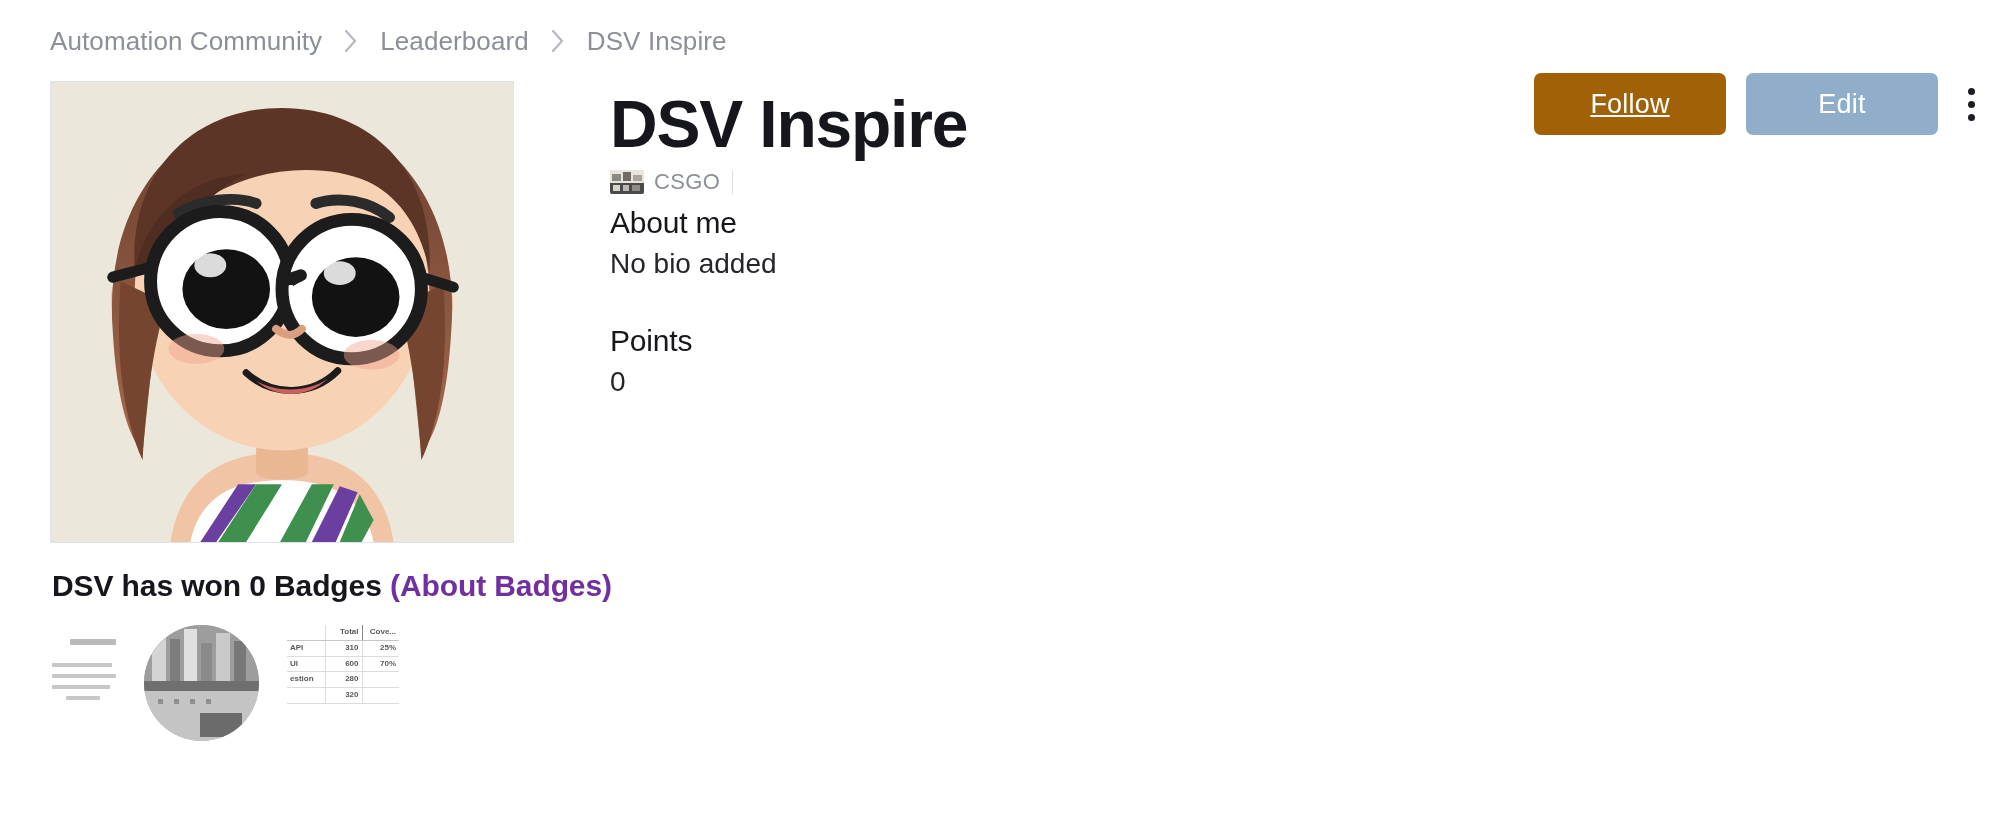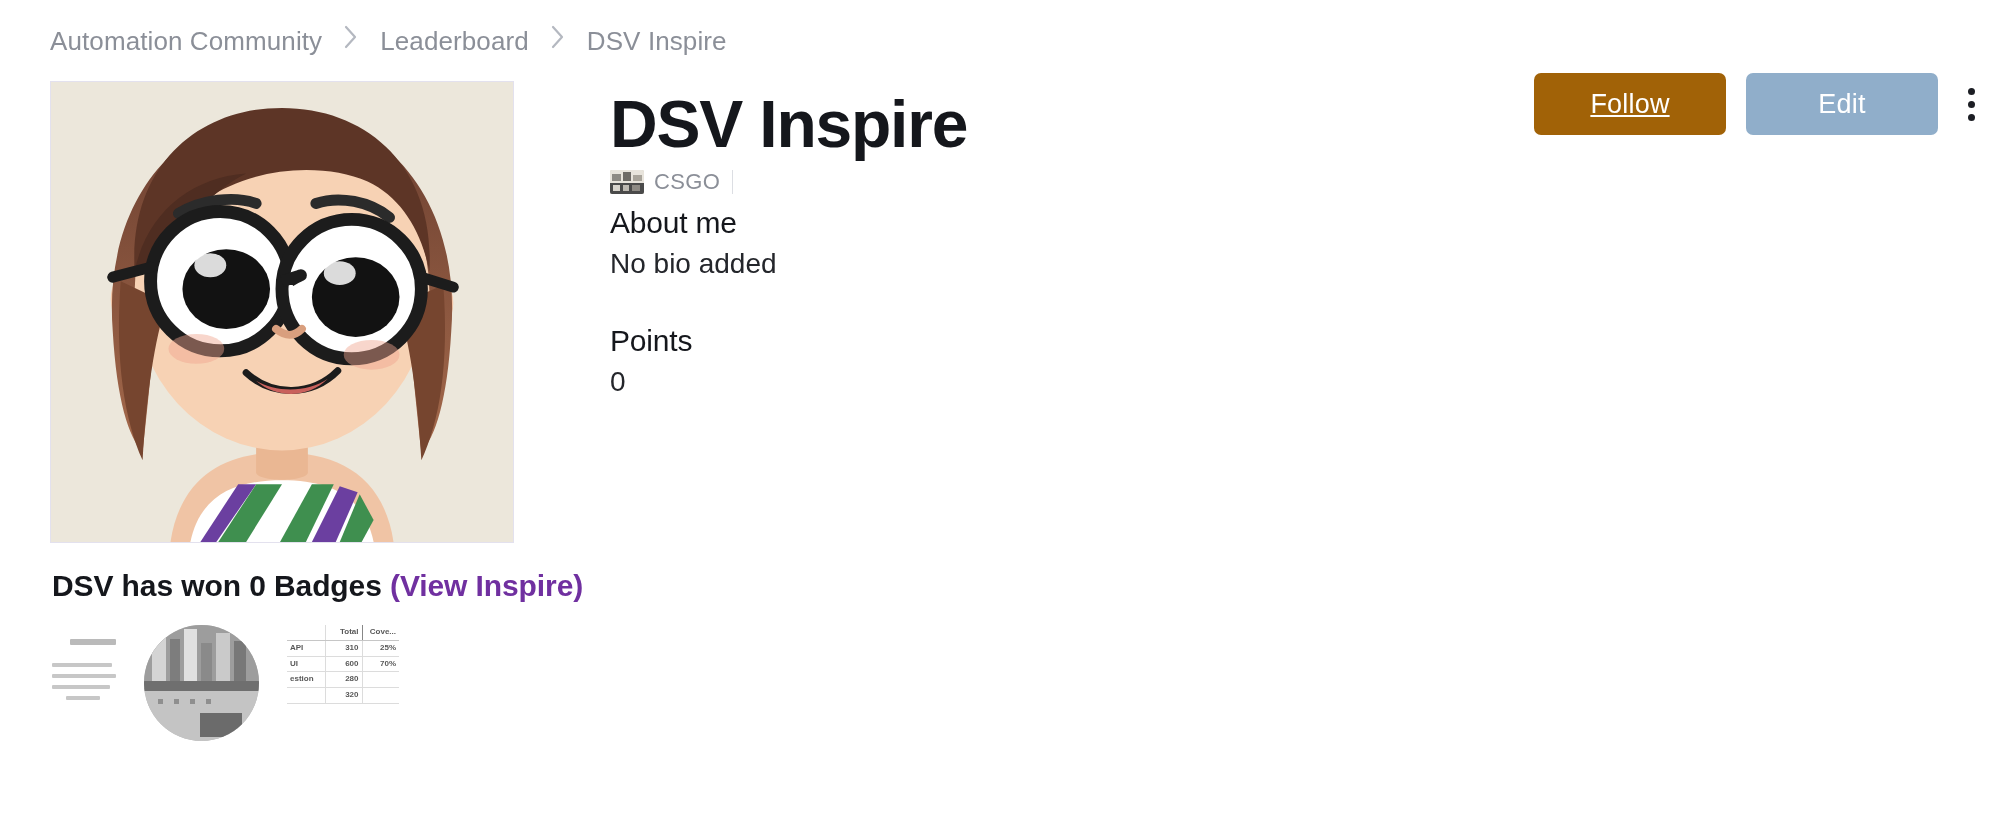--- a/index.html
+++ b/index.html
@@ -14,21 +14,21 @@
     height: 834px;
     font-family: "Liberation Sans", sans-serif;
     color: #1a1d21;
     overflow: hidden;
     position: relative;
   }
 
   
   .breadcrumb {
     display: flex;
-    align-items: flex-start;
+    align-items: center;
     gap: 0;
     padding: 26px 0 0 50px;
     font-size: 26px;
     color: #8b8f98;
     letter-spacing: 0.1px;
   }
   .crumb {
     color: #8b8f98;
     text-decoration: none;
     white-space: nowrap;
@@ -380,21 +380,21 @@
       <i></i>
       <i></i>
       <i></i>
     </button>
   </div>
 </div>
 
 <section class="badges-section">
   <h2 class="badges-heading">
     <span>DSV has won 0 Badges</span>
-    <a class="badges-link" href="#">(View Inspire)</a>
+    <a class="badges-link" href="#">(About Badges)</a>
   </h2>
 
   <div class="content-strip">
 
     <div class="strip-textblock">
       <div class="ln title"></div>
       <div class="ln w1"></div>
       <div class="ln w2"></div>
       <div class="ln w3"></div>
       <div class="ln w4"></div>

